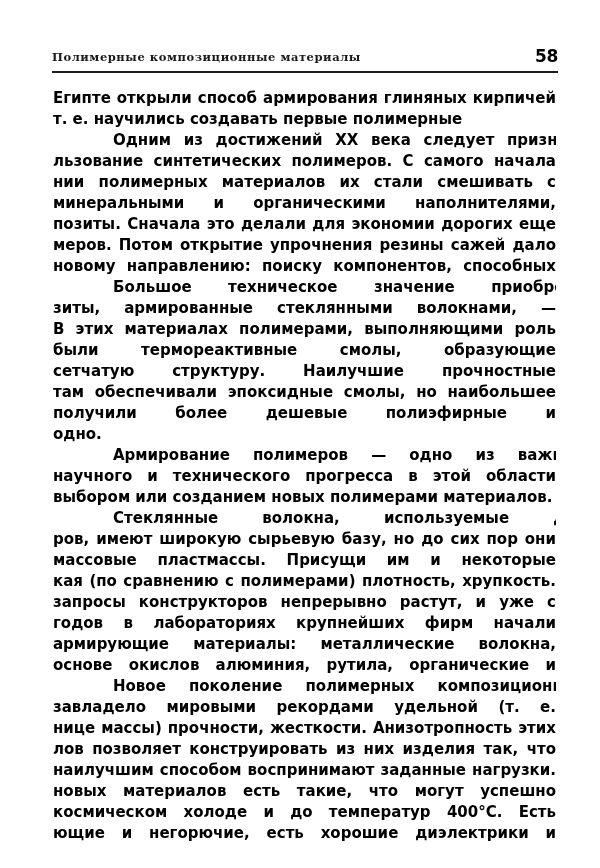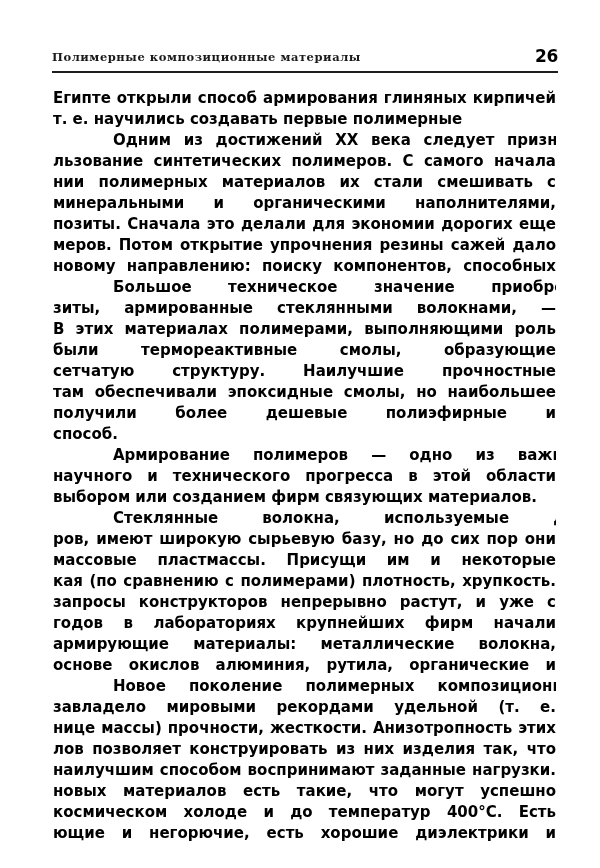--- a/index.html
+++ b/index.html
@@ -113,21 +113,21 @@
     text-align-last: left;
   }
 </style>
 </head>
 <body>
 
 <div class="page">
 
   <div class="header-zone">
     <div class="header-title">Полимерные композиционные материалы</div>
-    <div class="header-pageno">26</div>
+    <div class="header-pageno">58</div>
   </div>
 
   <div class="header-rule"></div>
 
   <div class="body-block" id="body-block">
       <div class="para">
         <div class="tline"><span class="jt">Египте открыли способ армирования глиняных кирпичей соломой,</span></div>
         <div class="tline last"><span class="jt">т. е. научились создавать первые полимерные композиты.</span></div>
       </div>
       <div class="para">
@@ -140,26 +140,26 @@
         <div class="tline"><span class="jt">новому направлению: поиску компонентов, способных упрочнять</span></div>
       </div>
       <div class="para">
         <div class="tline indent"><span class="jt">Большое техническое значение приобрели полимерные компо-</span></div>
         <div class="tline"><span class="jt">зиты, армированные стеклянными волокнами, — стеклопластики.</span></div>
         <div class="tline"><span class="jt">В этих материалах полимерами, выполняющими роль связующего,</span></div>
         <div class="tline"><span class="jt">были термореактивные смолы, образующие пространственную</span></div>
         <div class="tline"><span class="jt">сетчатую структуру. Наилучшие прочностные показатели компози-</span></div>
         <div class="tline"><span class="jt">там обеспечивали эпоксидные смолы, но наибольшее развитие</span></div>
         <div class="tline"><span class="jt">получили более дешевые полиэфирные и фенолформальдегидные</span></div>
-        <div class="tline last"><span class="jt">способ.</span></div>
+        <div class="tline last"><span class="jt">одно.</span></div>
       </div>
       <div class="para">
         <div class="tline indent"><span class="jt">Армирование полимеров — одно из важных направлений</span></div>
         <div class="tline"><span class="jt">научного и технического прогресса в этой области наряду с</span></div>
-        <div class="tline last"><span class="jt">выбором или созданием фирм связующих материалов.</span></div>
+        <div class="tline last"><span class="jt">выбором или созданием новых полимерами материалов.</span></div>
       </div>
       <div class="para">
         <div class="tline indent"><span class="jt">Стеклянные волокна, используемые для армирования полиме-</span></div>
         <div class="tline"><span class="jt">ров, имеют широкую сырьевую базу, но до сих пор они дороже, чем</span></div>
         <div class="tline"><span class="jt">массовые пластмассы. Присущи им и некоторые недостатки: высо-</span></div>
         <div class="tline"><span class="jt">кая (по сравнению с полимерами) плотность, хрупкость. Но</span></div>
         <div class="tline"><span class="jt">запросы конструкторов непрерывно растут, и уже с начала 60-х</span></div>
         <div class="tline"><span class="jt">годов в лабораториях крупнейших фирм начали испытывать другие</span></div>
         <div class="tline"><span class="jt">армирующие материалы: металлические волокна, волокна на</span></div>
         <div class="tline"><span class="jt">основе окислов алюминия, рутила, органические и угольные волок-</span></div>

